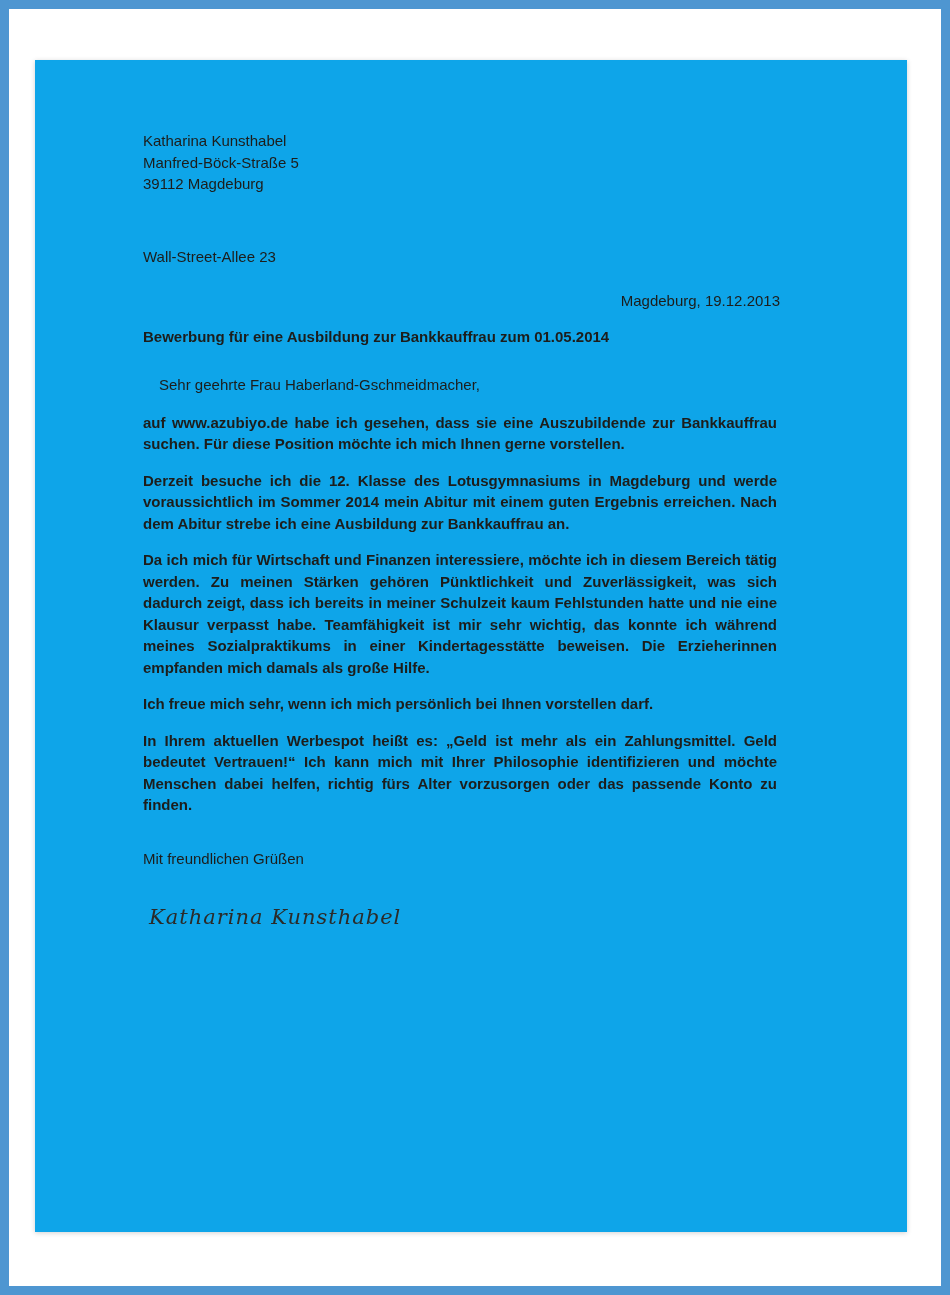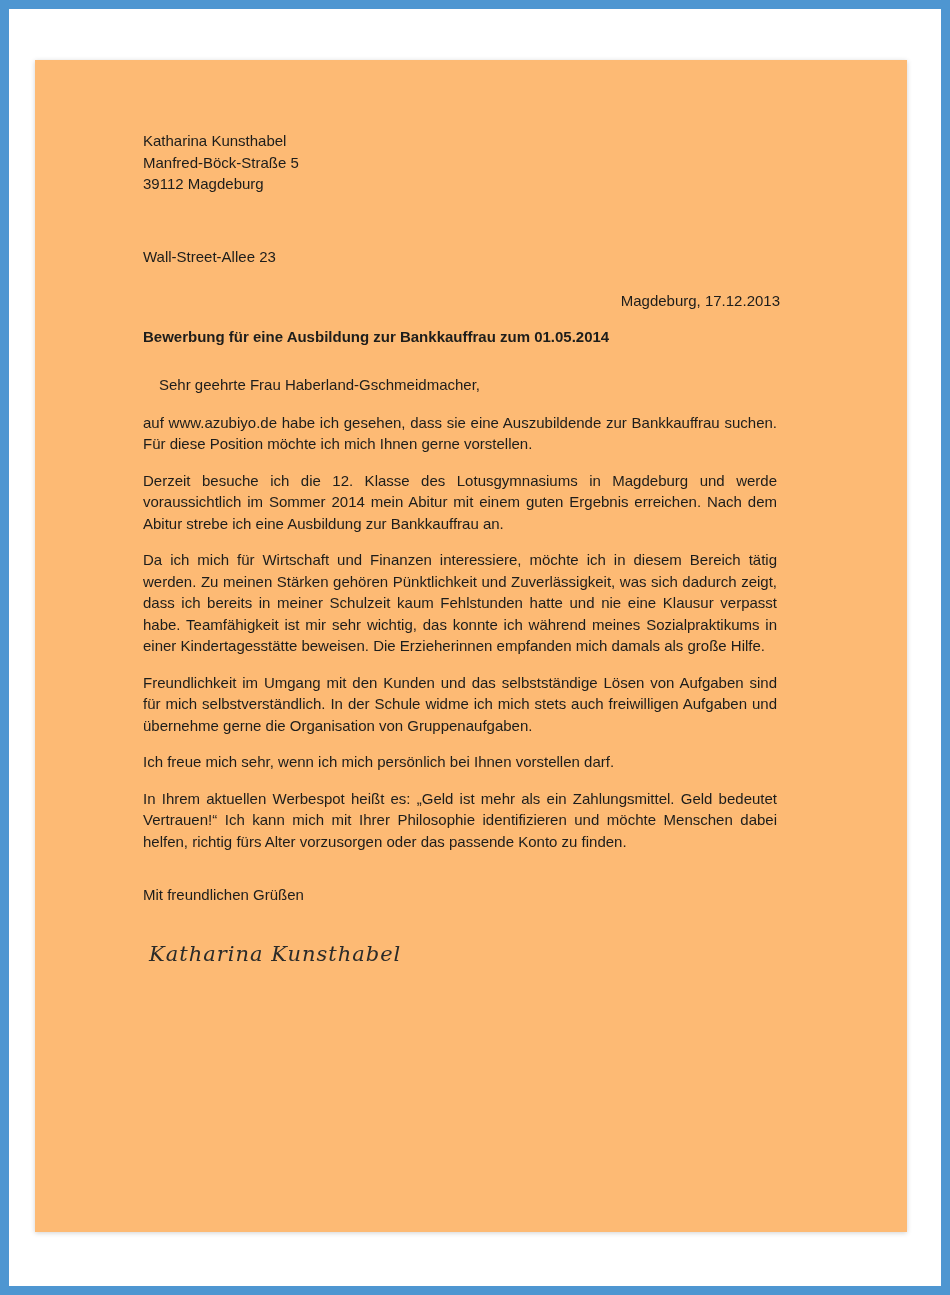--- a/index.html
+++ b/index.html
@@ -21,21 +21,21 @@
       box-sizing: border-box;
       pointer-events: none;
       z-index: 5;
     }
     .page {
       position: absolute;
       left: 35px;
       top: 60px;
       width: 872px;
       height: 1172px;
-      background: #fdba74;
+      background: #0ea5e9;
       box-shadow: 0 1px 5px rgba(0,0,0,0.18);
     }
     .content {
       position: absolute;
       left: 108px;
       top: 70px;
       width: 637px;
       color: #1d1d1b;
       font-size: 15px;
       line-height: 21.5px;
@@ -54,20 +54,21 @@
     .subject {
       font-weight: bold;
       margin: 0 0 27px 0;
     }
     .salutation {
       margin: 0 0 16px 16px;
     }
     p.par {
       margin: 0 3px 15px 0;
       text-align: justify;
+      font-weight: bold;
     }
     .closing {
       margin: 32px 0 0 0;
     }
     .signature {
       margin: 38px 0 0 6px;
       font-family: "DejaVu Serif", serif;
       font-style: italic;
       font-size: 21px;
       letter-spacing: 1px;
@@ -87,30 +88,29 @@
       <p class="addr-line">Manfred-Böck-Straße 5</p>
       <p class="addr-line">39112 Magdeburg</p>
     </div>
 
     <div class="spacer-sender"></div>
 
     <div>
       <p class="addr-line">Wall-Street-Allee 23</p>
     </div>
 
-    <p class="dateline">Magdeburg, 17.12.2013</p>
+    <p class="dateline">Magdeburg, 19.12.2013</p>
 
     <p class="subject">Bewerbung für eine Ausbildung zur Bankkauffrau zum 01.05.2014</p>
 
     <p class="salutation">Sehr geehrte Frau Haberland-Gschmeidmacher,</p>
 
     <p class="par">auf www.azubiyo.de habe ich gesehen, dass sie eine Auszubildende zur Bankkauffrau suchen. Für diese Position möchte ich mich Ihnen gerne vorstellen.</p>
     <p class="par">Derzeit besuche ich die 12. Klasse des Lotusgymnasiums in Magdeburg und werde voraussichtlich im Sommer 2014 mein Abitur mit einem guten Ergebnis erreichen. Nach dem Abitur strebe ich eine Ausbildung zur Bankkauffrau an.</p>
     <p class="par">Da ich mich für Wirtschaft und Finanzen interessiere, möchte ich in diesem Bereich tätig werden. Zu meinen Stärken gehören Pünktlichkeit und Zuverlässigkeit, was sich dadurch zeigt, dass ich bereits in meiner Schulzeit kaum Fehlstunden hatte und nie eine Klausur verpasst habe. Teamfähigkeit ist mir sehr wichtig, das konnte ich während meines Sozialpraktikums in einer Kindertagesstätte beweisen. Die Erzieherinnen empfanden mich damals als große Hilfe.</p>
-    <p class="par">Freundlichkeit im Umgang mit den Kunden und das selbstständige Lösen von Aufgaben sind für mich selbstverständlich. In der Schule widme ich mich stets auch freiwilligen Aufgaben und übernehme gerne die Organisation von Gruppenaufgaben.</p>
     <p class="par">Ich freue mich sehr, wenn ich mich persönlich bei Ihnen vorstellen darf.</p>
     <p class="par">In Ihrem aktuellen Werbespot heißt es: „Geld ist mehr als ein Zahlungsmittel. Geld bedeutet Vertrauen!“ Ich kann mich mit Ihrer Philosophie identifizieren und möchte Menschen dabei helfen, richtig fürs Alter vorzusorgen oder das passende Konto zu finden.</p>
 
     <p class="closing">Mit freundlichen Grüßen</p>
 
     <p class="signature">Katharina Kunsthabel</p>
 
   </div>
 </div>
 

